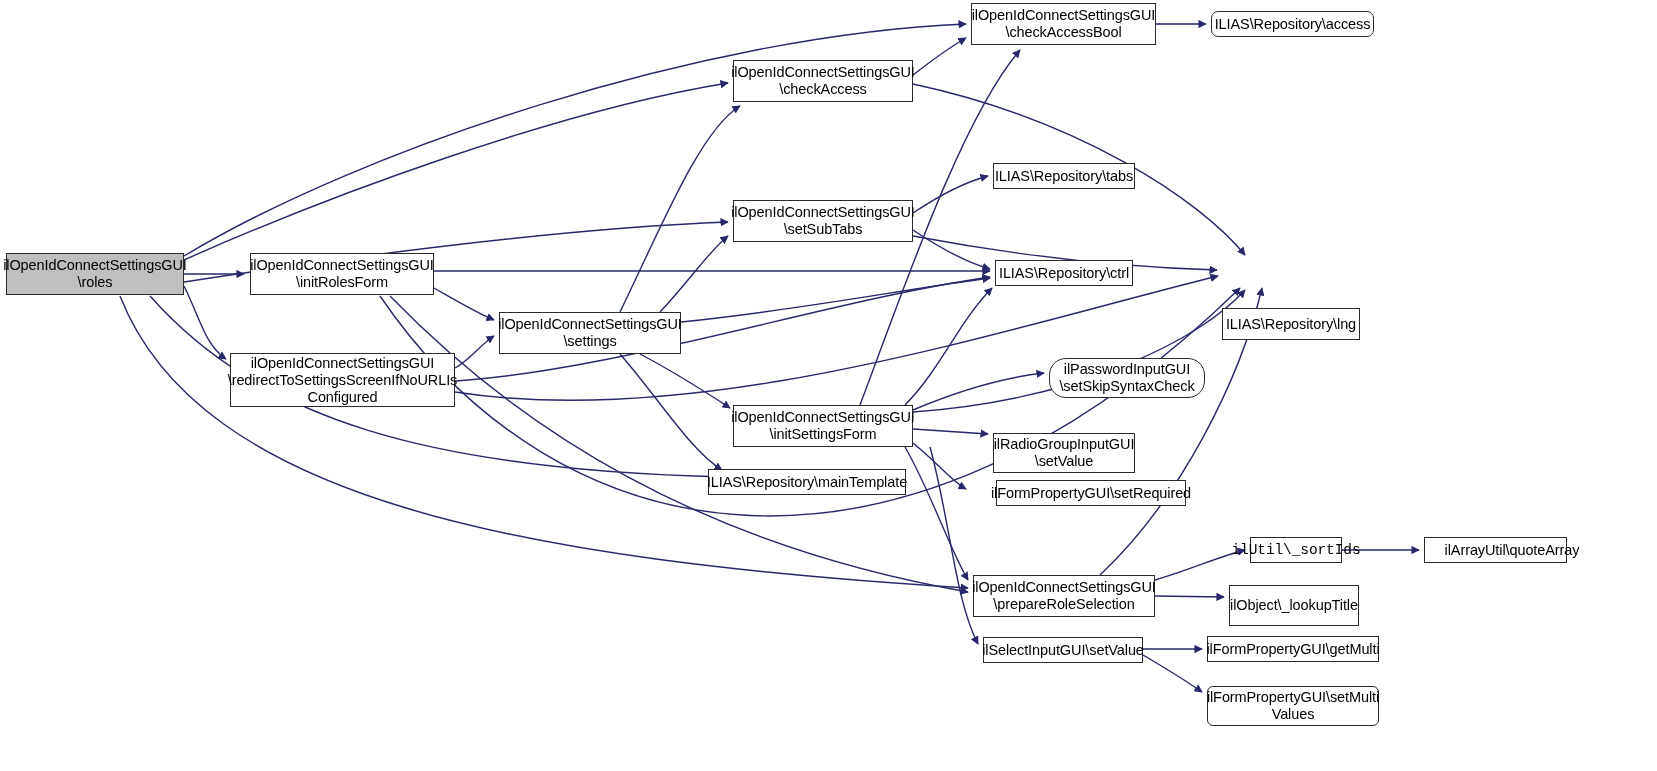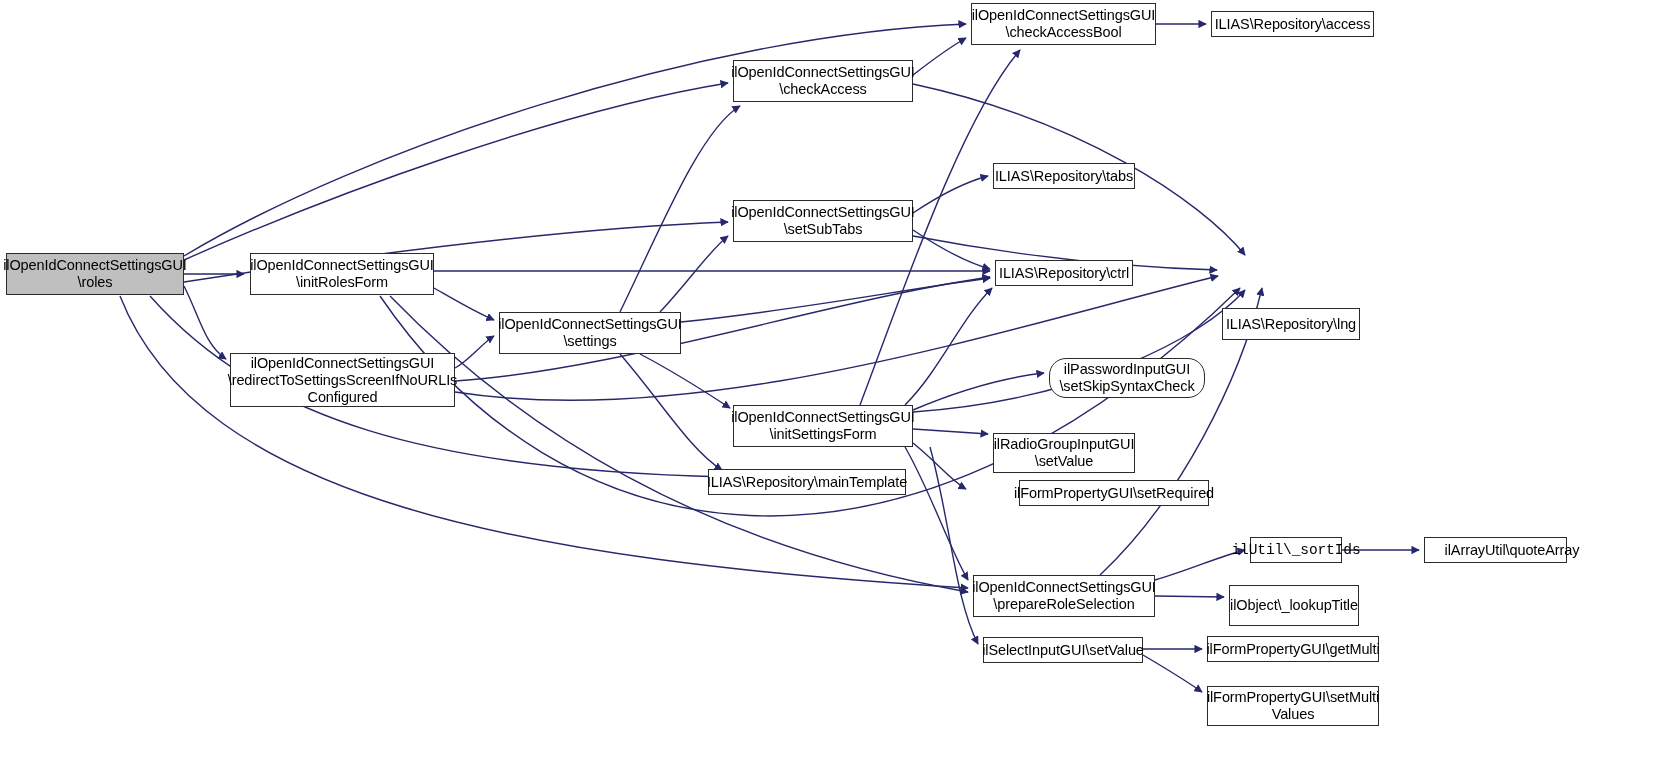--- a/index.html
+++ b/index.html
@@ -115,31 +115,31 @@
 \checkAccess</div>
       <div class="node" style="left: 971px; top: 3px; width: 185px; height: 42px;">ilOpenIdConnectSettingsGUI
 \checkAccessBool</div>
       <div class="node" style="left: 733px; top: 200px; width: 180px; height: 42px;">ilOpenIdConnectSettingsGUI
 \setSubTabs</div>
       <div class="node" style="left: 733px; top: 405px; width: 180px; height: 42px;">ilOpenIdConnectSettingsGUI
 \initSettingsForm</div>
       <div class="node" style="left: 973px; top: 575px; width: 182px; height: 42px;">ilOpenIdConnectSettingsGUI
 \prepareRoleSelection</div>
       <div class="node" style="left: 708px; top: 469px; width: 198px; height: 26px;">ILIAS\Repository\mainTemplate</div>
-      <div class="node" style="left: 1211px; top: 11px; width: 163px; height: 26px;">ILIAS\Repository\access</div>
+      <div class="node" style="left: 1211px; top: 11px; width: 163px; height: 26px; border-radius: 7px;">ILIAS\Repository\access</div>
       <div class="node" style="left: 993px; top: 163px; width: 142px; height: 26px;">ILIAS\Repository\tabs</div>
       <div class="node" style="left: 995px; top: 260px; width: 138px; height: 26px;">ILIAS\Repository\ctrl</div>
       <div class="node" style="left: 1222px; top: 260px; width: 138px; height: 32px; margin-top: 48px;">ILIAS\Repository\lng</div>
       <div class="node" style="left: 1049px; top: 358px; width: 156px; height: 40px; border-radius: 17px;">ilPasswordInputGUI
 \setSkipSyntaxCheck</div>
       <div class="node" style="left: 993px; top: 417px; width: 142px; height: 40px; margin-top: 16px;">ilRadioGroupInputGUI
 \setValue</div>
-      <div class="node" style="left: 1019px; top: 480px; width: 190px; height: 26px;">ilFormPropertyGUI\setRequired</div>
+      <div class="node" style="left: 996px; top: 480px; width: 190px; height: 26px;">ilFormPropertyGUI\setRequired</div>
       <div class="node" style="left: 1250px; top: 537px; width: 92px; height: 26px; font-family: Liberation Mono, monospace;">ilUtil\_sortIds</div>
       <div class="node" style="left: 1229px; top: 585px; width: 130px; height: 41px;">ilObject\_lookupTitle</div>
       <div class="node" style="left: 1424px; top: 537px; width: 143px; height: 26px; padding-left: 36px;">ilArrayUtil\quoteArray</div>
       <div class="node" style="left: 983px; top: 637px; width: 160px; height: 26px;">ilSelectInputGUI\setValue</div>
       <div class="node" style="left: 1207px; top: 636px; width: 172px; height: 26px;">ilFormPropertyGUI\getMulti</div>
-      <div class="node" style="left: 1207px; top: 686px; width: 172px; height: 40px;">ilFormPropertyGUI\setMulti
+      <div class="node" style="left: 1207px; top: 686px; width: 172px; height: 40px; border-radius: 6px;">ilFormPropertyGUI\setMulti
 Values</div>
     </div>
 
 </div>
 
 </body></html>

